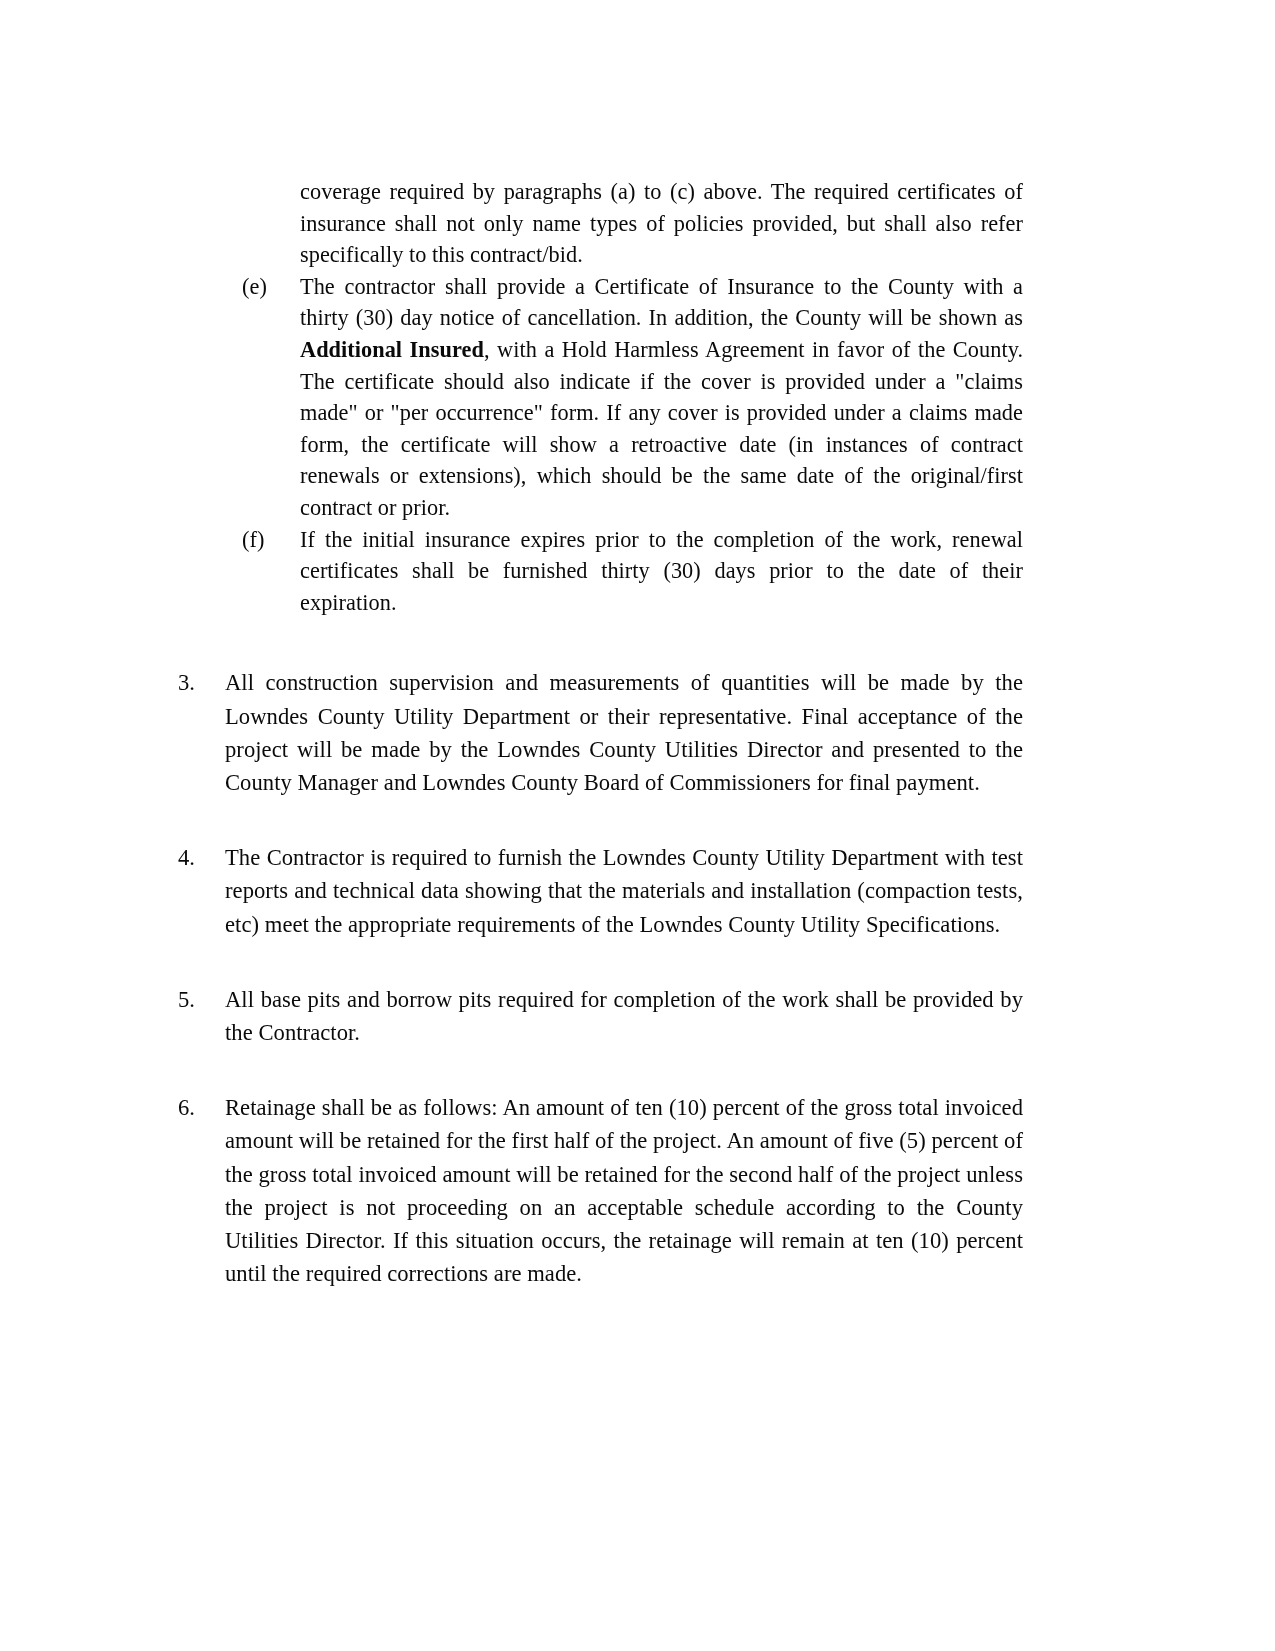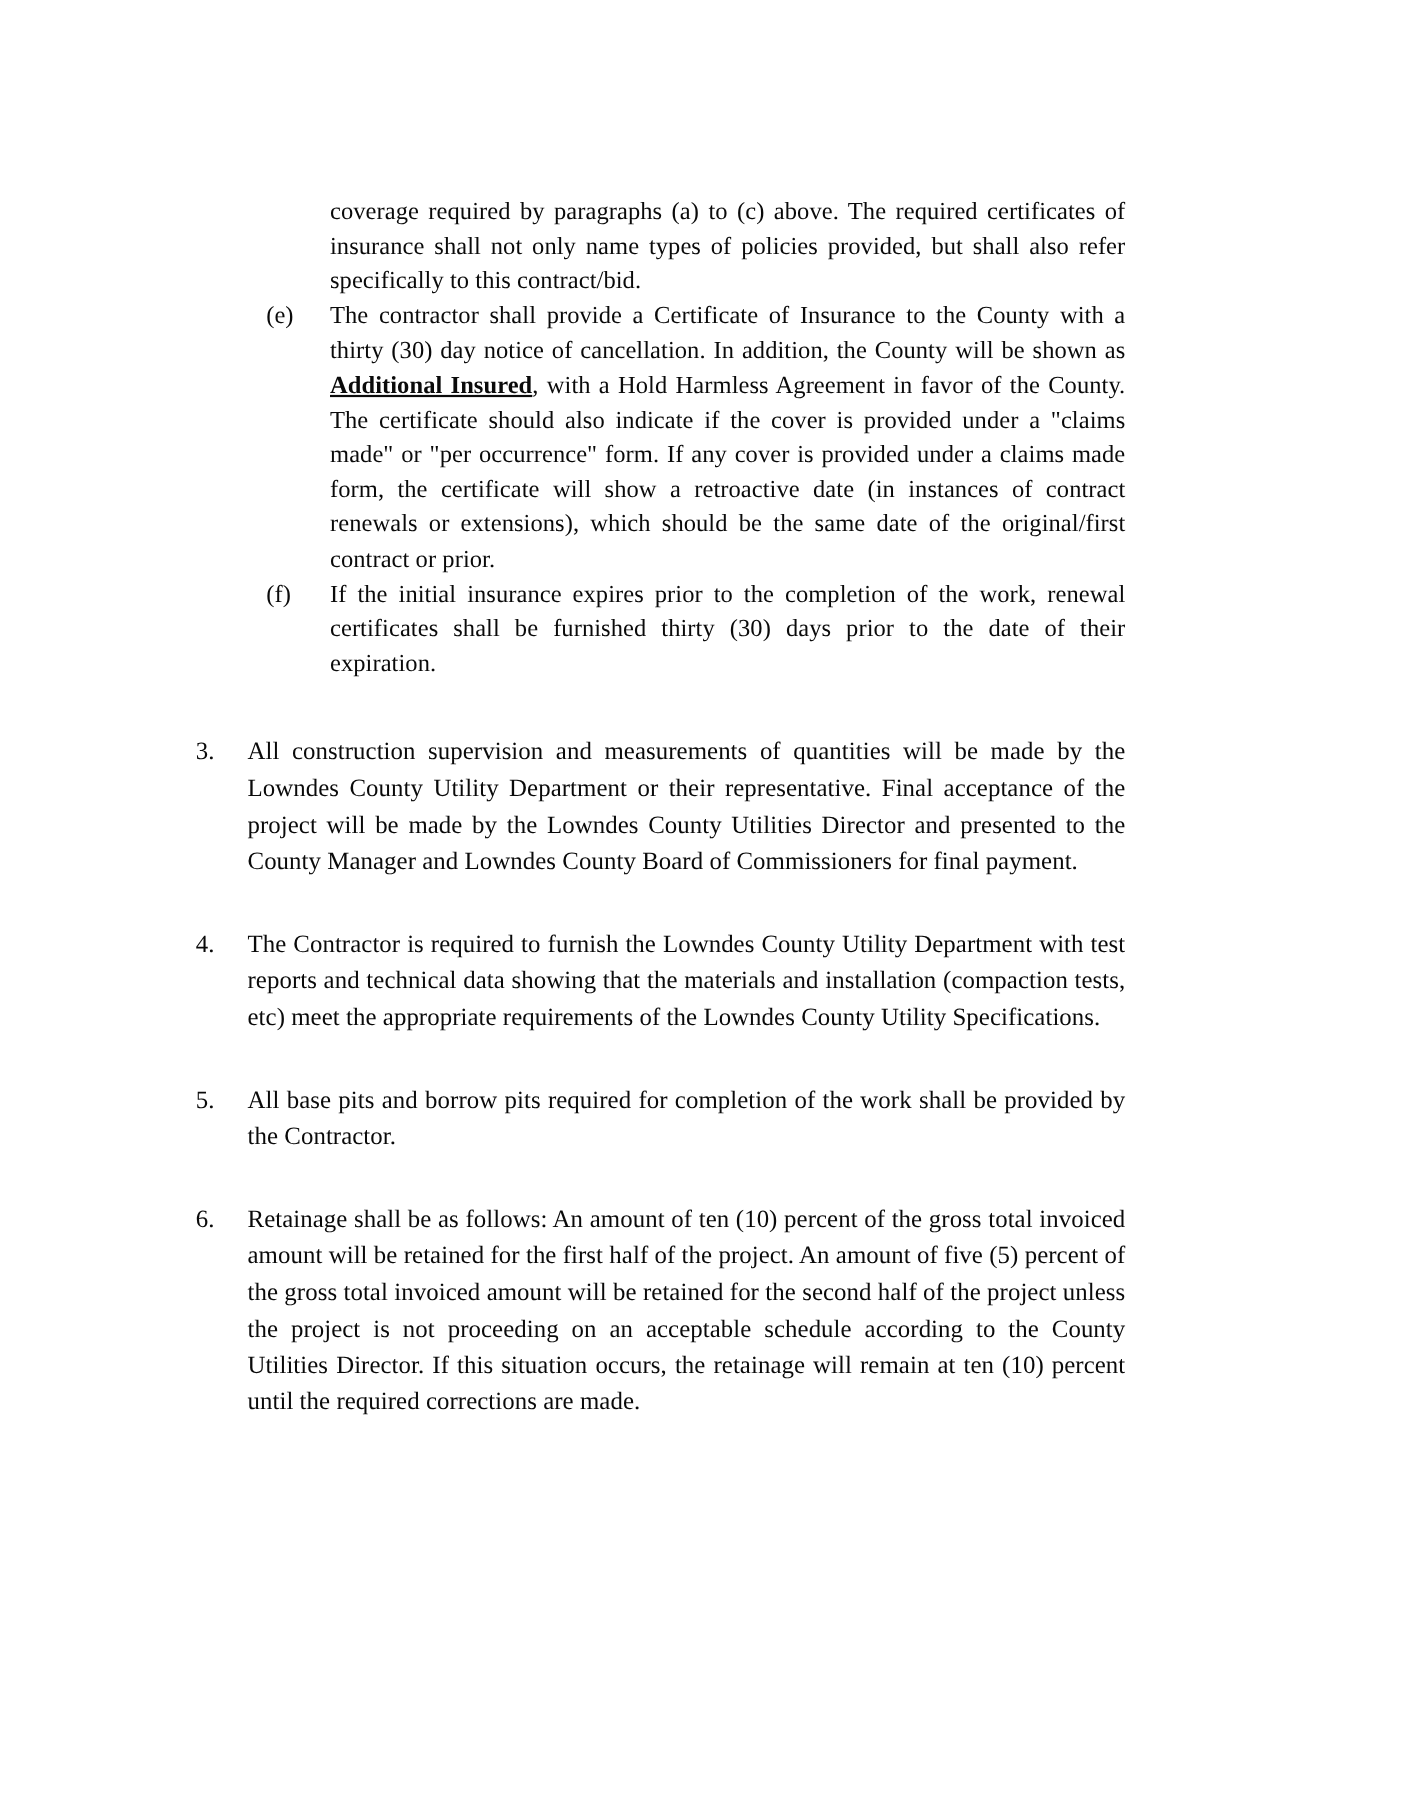--- a/index.html
+++ b/index.html
@@ -84,21 +84,21 @@
     left: 0;
     top: 0;
     width: 38px;
     text-align: left;
     font-size: 22.6px;
     line-height: 33.2px;
   }
 
   .gap-before-numbered { margin-top: 48px; }
 
-  b, .bold { font-weight: bold; text-decoration: underline; }
+  b, .bold { font-weight: bold; }
 
   
   .scan-tint {
     position: absolute;
     inset: 0;
     pointer-events: none;
     background: #ffffff;
     opacity: 0;
   }
 </style>

